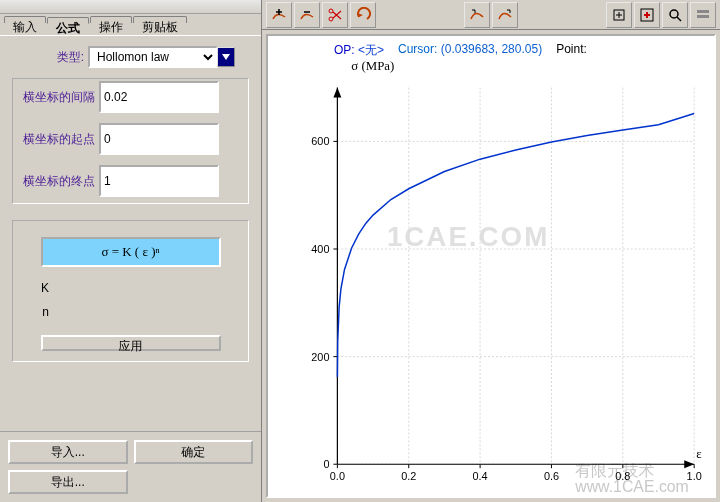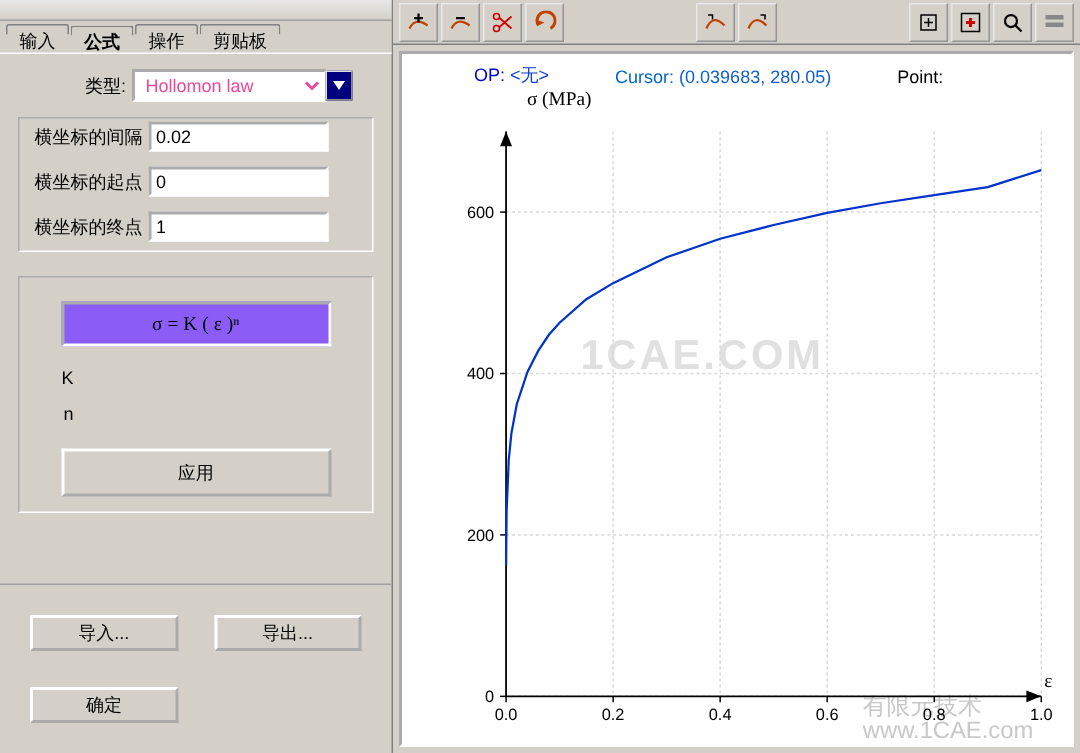--- a/index.html
+++ b/index.html
@@ -6,49 +6,49 @@
   body { margin: 0; background: #d4d0c8; width: 720px; height: 502px; overflow: hidden; }
   .main { display: flex; width: 720px; height: 502px; }
   .left-panel { width: 262px; background: #d4d0c8; border-right: 1px solid #808080; display: flex; flex-direction: column; }
   .right-panel { flex: 1; background: #d4d0c8; display: flex; flex-direction: column; }
   .titlebar { height: 14px; background: linear-gradient(#e8e8e8,#d4d0c8); border-bottom: 1px solid #a0a0a0; }
   .tabs { display: flex; height: 22px; background: #d4d0c8; padding: 2px 4px 12px 4px; border-bottom: 1px solid #fff; }
   .tab { padding: 2px 8px; border: 1px solid #808080; border-bottom: none; background: #d4d0c8; margin-right: 1px; cursor: pointer; border-top-left-radius: 2px; border-top-right-radius: 2px; }
   .tab.active { font-weight: bold; background: #d4d0c8; border-bottom: 1px solid #d4d0c8; position: relative; top: 1px; }
   .form-area { padding: 10px 12px; }
   .row { display: flex; align-items: center; margin-bottom: 10px; }
-  .row label { width: 72px; text-align: right; margin-right: 4px; color: #000000; }
-  select, input[type=text] { border: 2px inset #fff; background: #fff; font-size: 12px; height: 20px; padding: 1px 3px; }
+  .row label { width: 72px; text-align: right; margin-right: 4px; color: #4c1d95; }
+  select, input[type=text] { border: 2px inset #fff; background: #fff; font-size: 12px; height: 32px; padding: 1px 3px; }
   select { width: 148px; background: #fff; }
   .dropdown-btn { width: 18px; height: 20px; background: #000080; color: #fff; display: flex; align-items: center; justify-content: center; border: 1px outset #e0e0e0; margin-left: -1px; }
   .group { border: 1px inset #fff; padding: 2px 10px; margin-top: 6px; }
   .group .row label { width: 72px; }
   .group input[type=text] { width: 120px; }
   .formula-group { border: 1px inset #fff; padding: 16px 14px 10px 14px; margin-top: 16px; }
-  .formula-box { border: 2px inset #fff; background: #8b5cf6; text-align: center; padding: 5px 0; width: 180px; margin: 0 auto 14px auto; font-family: 'Times New Roman', serif; font-size: 13px; }
+  .formula-box { border: 2px inset #fff; background: #7dd3fc; text-align: center; padding: 5px 0; width: 180px; margin: 0 auto 14px auto; font-family: 'Times New Roman', serif; font-size: 13px; }
   .kn-row { display: flex; align-items: center; margin-bottom: 10px; }
   .kn-row label { width: 22px; text-align: right; margin-right: 6px; }
   .kn-row input { flex: 1; }
-  .apply-btn { width: 180px; height: 32px; margin: 16px auto 0 auto; display: block; background: #d4d0c8; border: 2px outset #fff; cursor: pointer; }
-  .bottom-buttons { margin-top: auto; padding: 20px; display: grid; grid-template-columns: 1fr 1fr; gap: 24px; border-top: 1px solid #a0a0a0; }
+  .apply-btn { width: 180px; height: 16px; margin: 16px auto 0 auto; display: block; background: #d4d0c8; border: 2px outset #fff; cursor: pointer; }
+  .bottom-buttons { margin-top: auto; padding: 8px; display: grid; grid-template-columns: 1fr 1fr; gap: 6px; border-top: 1px solid #a0a0a0; }
   .bottom-buttons button { height: 24px; background: #d4d0c8; border: 2px outset #fff; cursor: pointer; }
   .toolbar { display: flex; gap: 2px; padding: 2px 4px; height: 30px; background: #d4d0c8; border-bottom: 1px solid #808080; align-items: center; }
   .tool-btn { width: 26px; height: 26px; background: #d4d0c8; border: 1px outset #e8e8e8; display: flex; align-items: center; justify-content: center; cursor: pointer; }
   .tool-btn svg { pointer-events: none; }
   .toolbar .spacer { flex: 1; }
   .chart-host { flex: 1; background: #fff; margin: 4px; border: 2px inset #fff; position: relative; }
-  .chart-info { position: absolute; top: 6px; left: 48px; right: 10px; display: flex; gap: 44px; font-size: 11px; color: #000; align-items: center; }
+  .chart-info { position: absolute; top: 6px; left: 66px; right: 10px; display: flex; gap: 14px; font-size: 11px; color: #000; }
   .chart-info .op span { color: #0000cc; }
   .chart-info .cursor span { color: #0066cc; }
   svg.chart { width: 100%; height: 100%; }
   .axis-label { font-family: 'Times New Roman', serif; font-size: 13px; fill: #000; }
   .tick-label { font-size: 11px; fill: #000; }
   .watermark { fill: #e0e0e0; font-size: 28px; font-weight: bold; letter-spacing: 2px; }
   .watermark2 { fill: #c8c8c8; font-size: 16px; }
-  select.combo { background:#fff; color:#ec4899; width:130px; }
+  select.combo { background:#fff; color:#000000; width:130px; }
   .combo-row { display:flex; align-items:center; }
   .combo-row select { height:22px; }
 </style>
 </head>
 <body>
 
 <div class="main">
   <div class="left-panel">
     <div class="titlebar"></div>
     <div class="tabs">
@@ -95,22 +95,22 @@
         </div>
         <div class="kn-row">
           <label>n</label>
         </div>
         <button class="apply-btn">应用</button>
       </div>
     </div>
 
     <div class="bottom-buttons">
       <button>导入...</button>
+      <button>确定</button>
       <button>导出...</button>
-      <button>确定</button>
     </div>
   </div>
 
   <div class="right-panel">
     <div class="toolbar">
       <div class="tool-btn">
           <svg width="16" height="16">
             <path d="M2 12 Q6 4 14 10" stroke="#c04000" fill="none" stroke-width="1.5"></path>
             <path d="M8 2v6M5 5h6" stroke="#000" stroke-width="1.5"></path>
           </svg>

